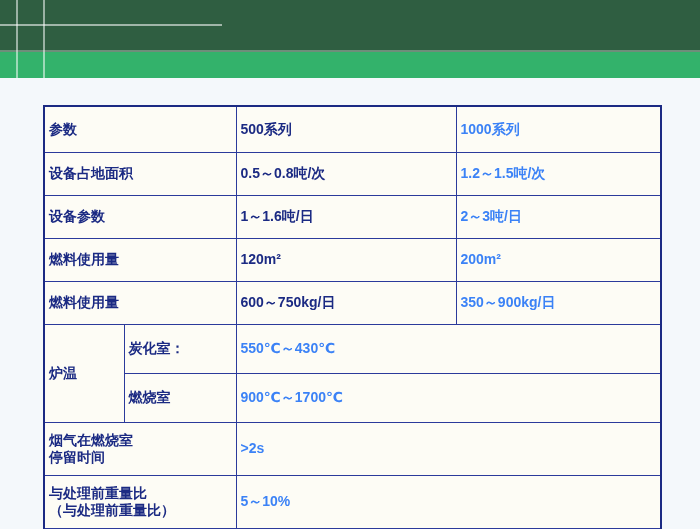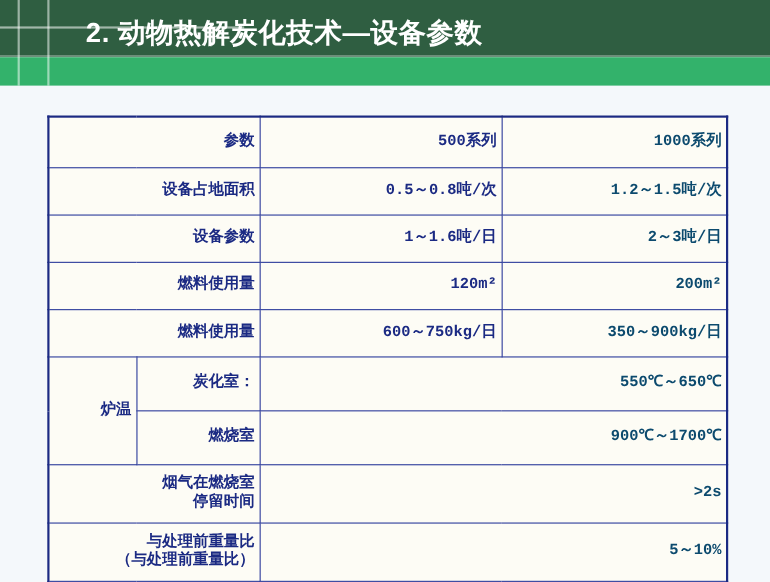--- a/index.html
+++ b/index.html
@@ -76,30 +76,29 @@
     top: 105px;
     width: 617px;
     border-collapse: collapse;
     table-layout: fixed;
     background: #fdfcf5;
     border: 2px solid #1b2a83;
   }
   #spec-table td {
     border: 1px solid #2b3a9b;
     background: #fdfcf5;
-    text-align: right;
+    text-align: left;
     vertical-align: middle;
     font-size: 14px;
     font-weight: bold;
     padding: 3px 4px;
     line-height: 1.25;
-    font-family: Liberation Mono, monospace;
   }
   .c-navy  { color: #1b2a83; }
-  .c-orange{ color: #0c4a6e; }
+  .c-orange{ color: #3b82f6; }
   .col-500   { width: 220px; }
   .col-1000  { width: 205px; }
 
   .sub-label {
     width: 112px;
     text-align: center !important;
   }
   .furnace-label {
     width: 80px;
   }
@@ -111,21 +110,20 @@
 </head>
 <body>
 
 <div id="header">
   <div id="header-dark"></div>
   <div id="header-light"></div>
   <div class="deco-h h2"></div>
   <div class="deco-h h1"></div>
   <div class="deco-v v1"></div>
   <div class="deco-v v2"></div>
-  <div id="title">2. 动物热解炭化技术—设备参数</div>
 </div>
 
 <table id="spec-table">
   <colgroup>
     <col class="furnace-label">
     <col class="sub-label">
     <col class="col-500">
     <col class="col-1000">
   </colgroup>
 
@@ -156,21 +154,21 @@
 
   <tr>
     <td class="c-navy row-h-sm" colspan="2">燃料使用量</td>
     <td class="c-navy row-h-sm">600～750kg/日</td>
     <td class="c-orange row-h-sm">350～900kg/日</td>
   </tr>
 
   <tr>
     <td class="c-navy row-h-md" rowspan="2">炉温</td>
     <td class="c-navy row-h-md">炭化室：</td>
-    <td class="c-orange row-h-md" colspan="2">550℃～650℃</td>
+    <td class="c-orange row-h-md" colspan="2">550℃～430℃</td>
   </tr>
 
   <tr>
     <td class="c-navy row-h-md">燃烧室</td>
     <td class="c-orange row-h-md" colspan="2">900℃～1700℃</td>
   </tr>
 
   <tr>
     <td class="c-navy row-h-lg" colspan="2">
       <span>烟气在燃烧室</span><br>

